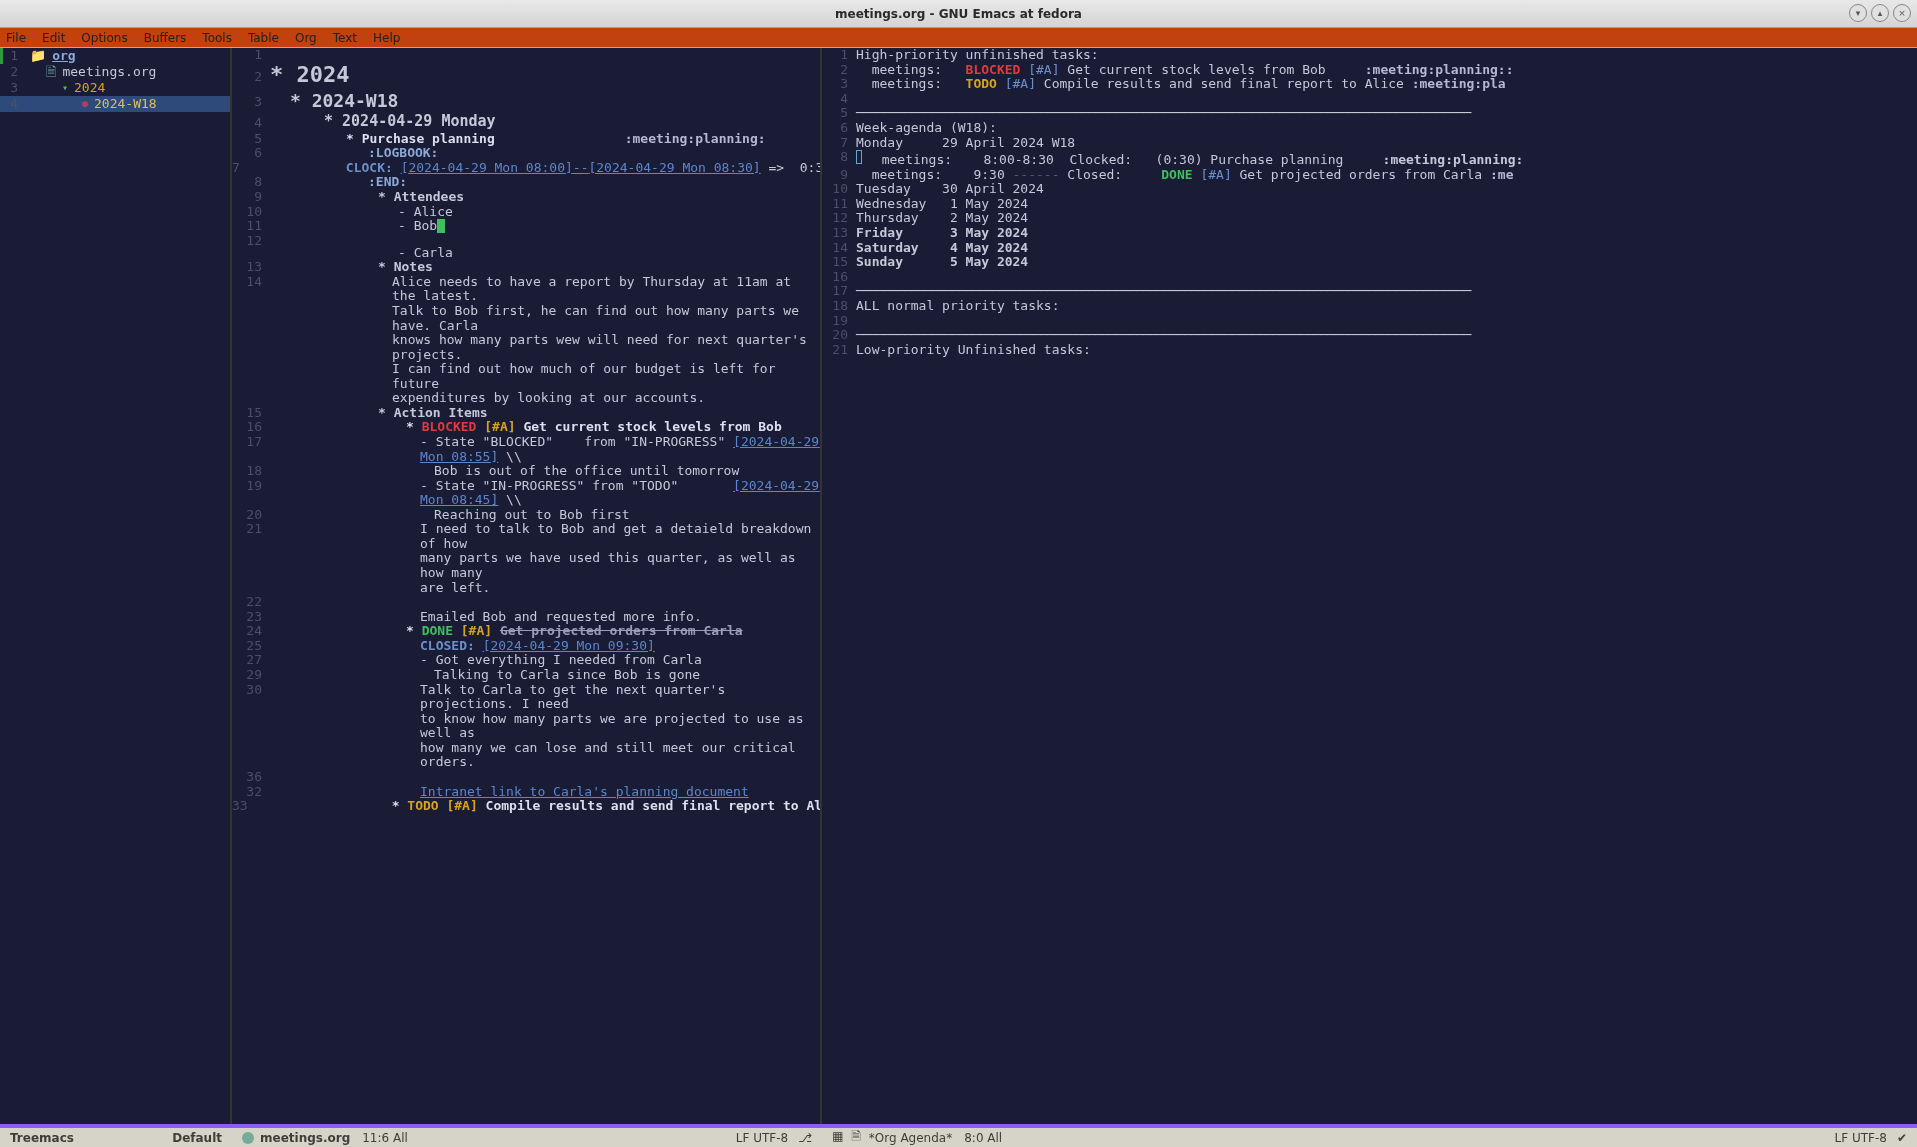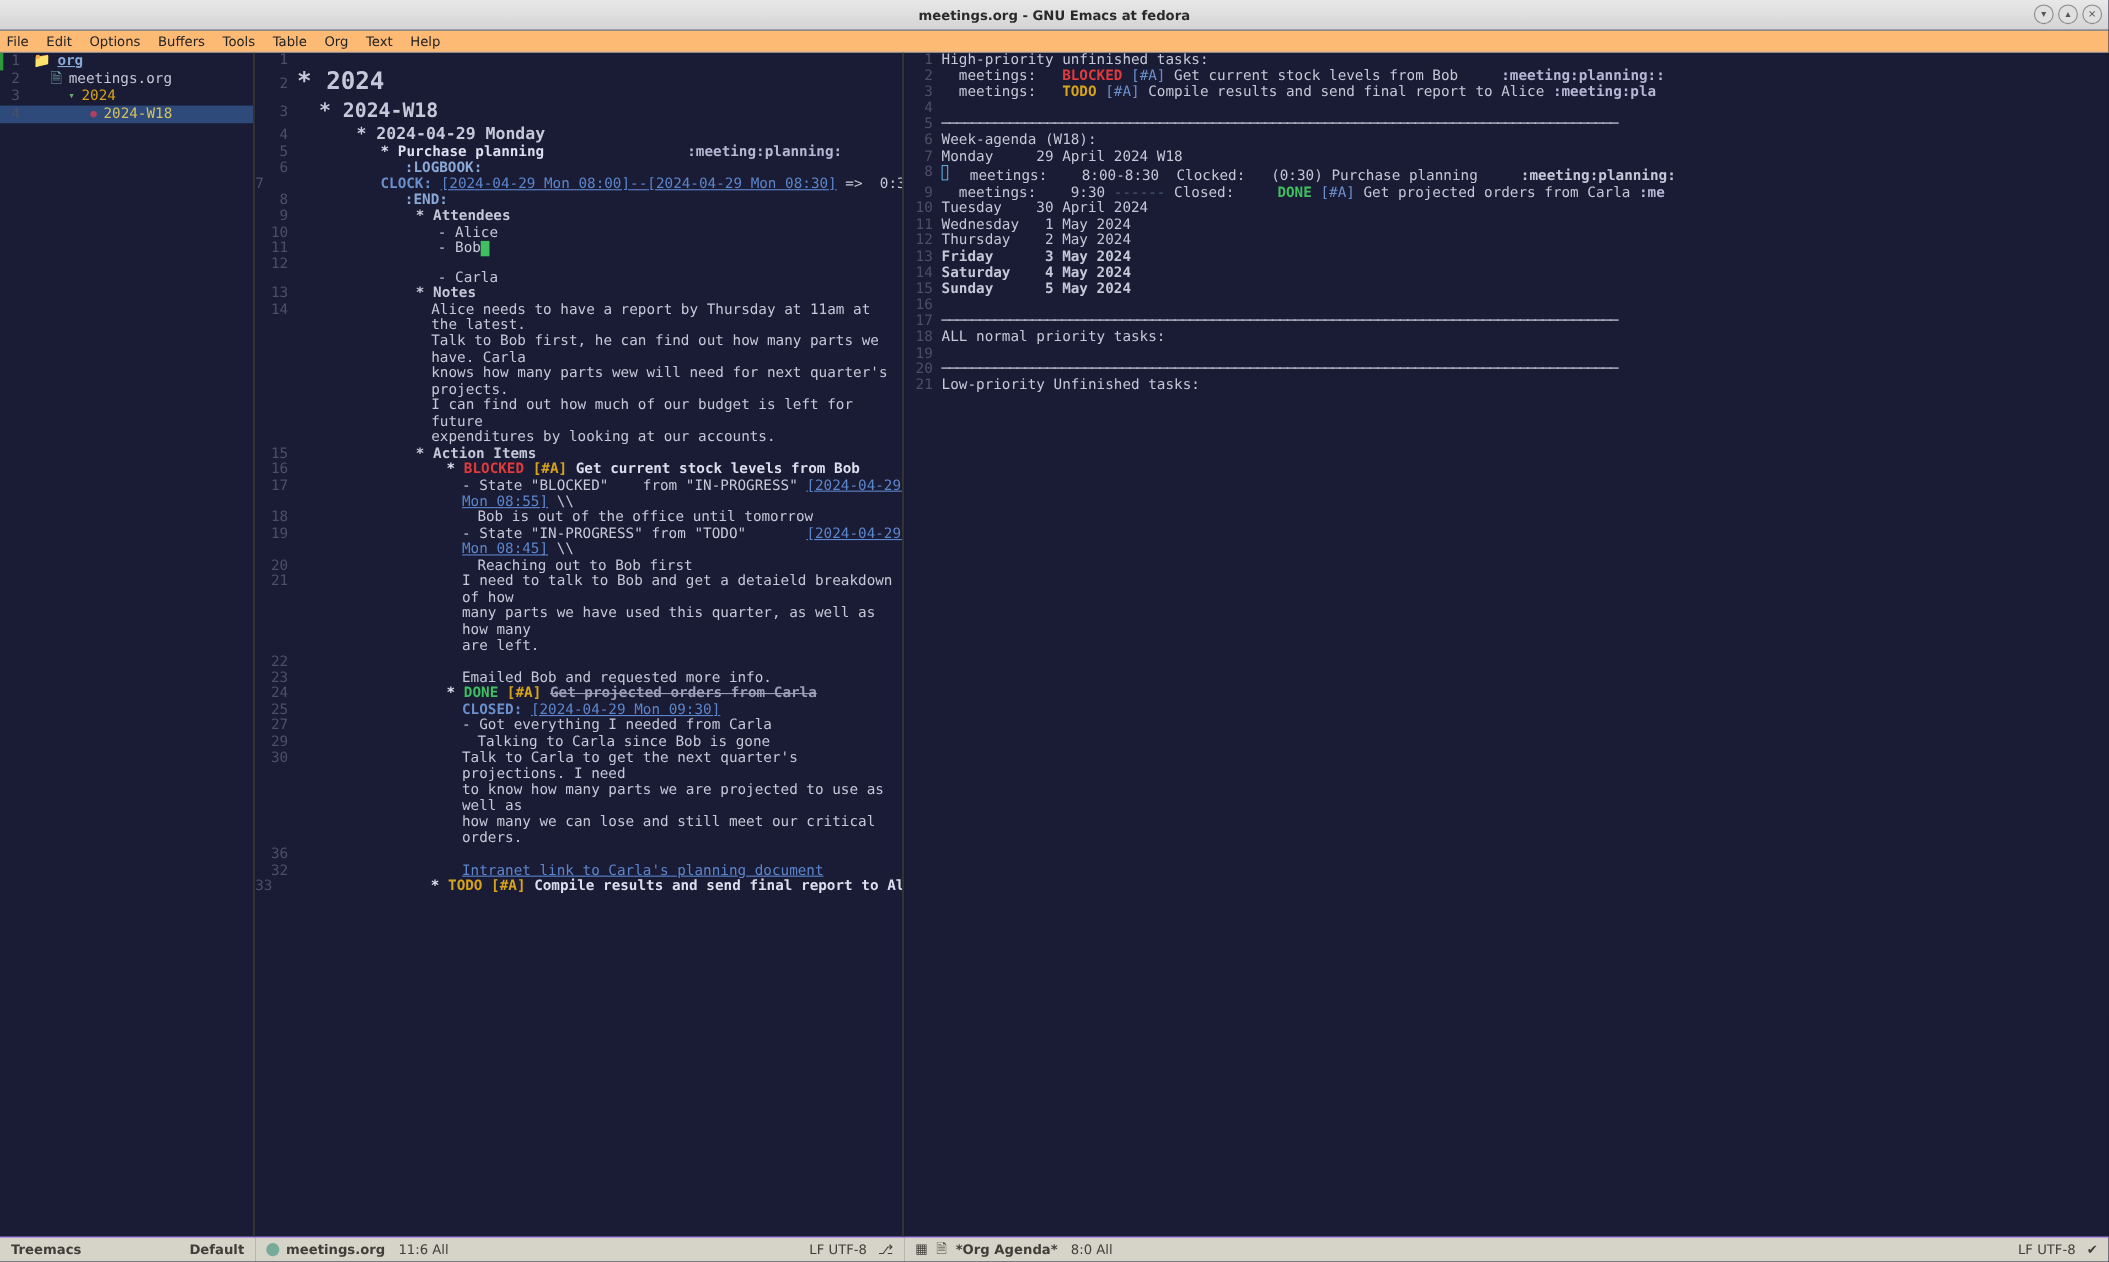--- a/index.html
+++ b/index.html
@@ -1,21 +1,21 @@
 <!DOCTYPE html>
 <html><head>
 <meta charset="utf-8">
 <style>
 * { margin:0; padding:0; box-sizing:border-box; }
 html,body { width:1917px; height:1147px; overflow:hidden; font-family:"DejaVu Sans Mono","Liberation Mono",monospace; font-size:13px; background:#1a1b34; }
 .titlebar { height:28px; background:linear-gradient(#e8e8e8,#d4d4d4); display:flex; align-items:center; justify-content:center; position:relative; border-bottom:1px solid #a0a0a0; font-family:"DejaVu Sans",sans-serif; }
 .titlebar .title { font-size:12px; color:#2a2a2a; font-weight:bold; }
 .winbtns { position:absolute; right:6px; top:4px; display:flex; gap:4px; }
 .winbtn { width:18px; height:18px; border:1px solid #888; border-radius:9px; background:#e0e0e0; display:flex; align-items:center; justify-content:center; font-size:9px; color:#555; }
-.menubar { height:20px; background:#fdba74; border-bottom:1px solid #aaa; display:flex; align-items:center; padding:4px 6px; font-family:"DejaVu Sans",sans-serif; font-size:12px; color:#222; }
+.menubar { height:20px; background:#c2410c; border-bottom:1px solid #aaa; display:flex; align-items:center; padding:4px 6px; font-family:"DejaVu Sans",sans-serif; font-size:12px; color:#222; }
 .menubar span { margin-right:16px; cursor:default; }
 .workarea { display:flex; height:calc(100% - 28px - 20px - 23px); }
 .pane { position:relative; overflow:hidden; }
 .pane.tree { width:232px; background:#1a1b34; border-right:2px solid #333; color:#aab; }
 .pane.main { width:590px; background:#1a1b34; border-right:2px solid #333; }
 .pane.agenda { flex:1; background:#1a1b34; }
 .gutter { width:38px; text-align:right; padding-right:8px; color:#4b5067; user-select:none; }
 .row { display:flex; line-height:1.12; min-height:14.6px; }
 .row .txt { flex:1; white-space:pre; color:#c5c8d9; }
 .tree-row { display:flex; align-items:center; line-height:1.15; height:16px; }
@@ -36,21 +36,21 @@
 .drawer { color:#8aa9d6; font-weight:bold; }
 .clock-kw { color:#6b90cc; font-weight:bold; }
 .ts-link { color:#5c86cc; text-decoration:underline; }
 .blocked { color:#e23b3b; font-weight:bold; }
 .todo { color:#d6a31b; font-weight:bold; }
 .done { color:#3fbf5f; font-weight:bold;margin-top:32px; }
 .prio { color:#d6a31b; font-weight:bold; }
 .strike { text-decoration:line-through; color:#9a9db7; }
 .cursor { display:inline-block; width:8px; height:14px; background:#3fbf5f; vertical-align:text-bottom; }
 .modeline-wrap { height:23px; display:flex; font-family:"DejaVu Sans",sans-serif; font-size:12px; }
-.modeline { display:flex; align-items:center; padding:0 10px; background:#d6d3c9; color:#403e38; border-top:1px solid #8b5cf6; }
+.modeline { display:flex; align-items:center; padding:0 10px; background:#d6d3c9; color:#403e38; border-top:4px solid #8b5cf6; }
 .modeline.tree-ml { width:232px; justify-content:space-between; font-weight:bold; }
 .modeline.main-ml { width:590px; }
 .modeline.agenda-ml { flex:1; }
 .ml-right { margin-left:auto; display:flex; gap:10px; align-items:center; }
 .ml-icon { width:12px; height:12px; border-radius:50%; background:#7a9; }
 .hr-line { color:#4a5a7a; letter-spacing:-1px; }
 .ag-hdr { color:#c5c8d9; }
 .ag-day { color:#c5c8d9; }
 .ag-wkend { color:#6a8cd0; font-weight:bold; }
 .ag-cur { color:#5fa8d6; }
@@ -348,20 +348,20 @@
     <span class="ml-icon"></span>
     <span style="font-weight:bold;margin-left:6px;">meetings.org</span>
     <span style="margin-left:12px;">11:6 All</span>
     <span class="ml-right">
         <span>LF UTF-8</span>
         <span>⎇</span>
       </span>
   </div>
   <div class="modeline agenda-ml">
     <span style="letter-spacing:2px;">▦ 🗎</span>
-    <span style="font-weight:bold;margin-left:6px;">*Org Agenda*</span>
+    <span style="font-weight:normal;margin-left:6px;">*Org Agenda*</span>
     <span style="margin-left:12px;">8:0 All</span>
     <span class="ml-right">
         <span>LF UTF-8</span>
         <span>✔</span>
       </span>
   </div>
 </div>
 
 </body></html>

